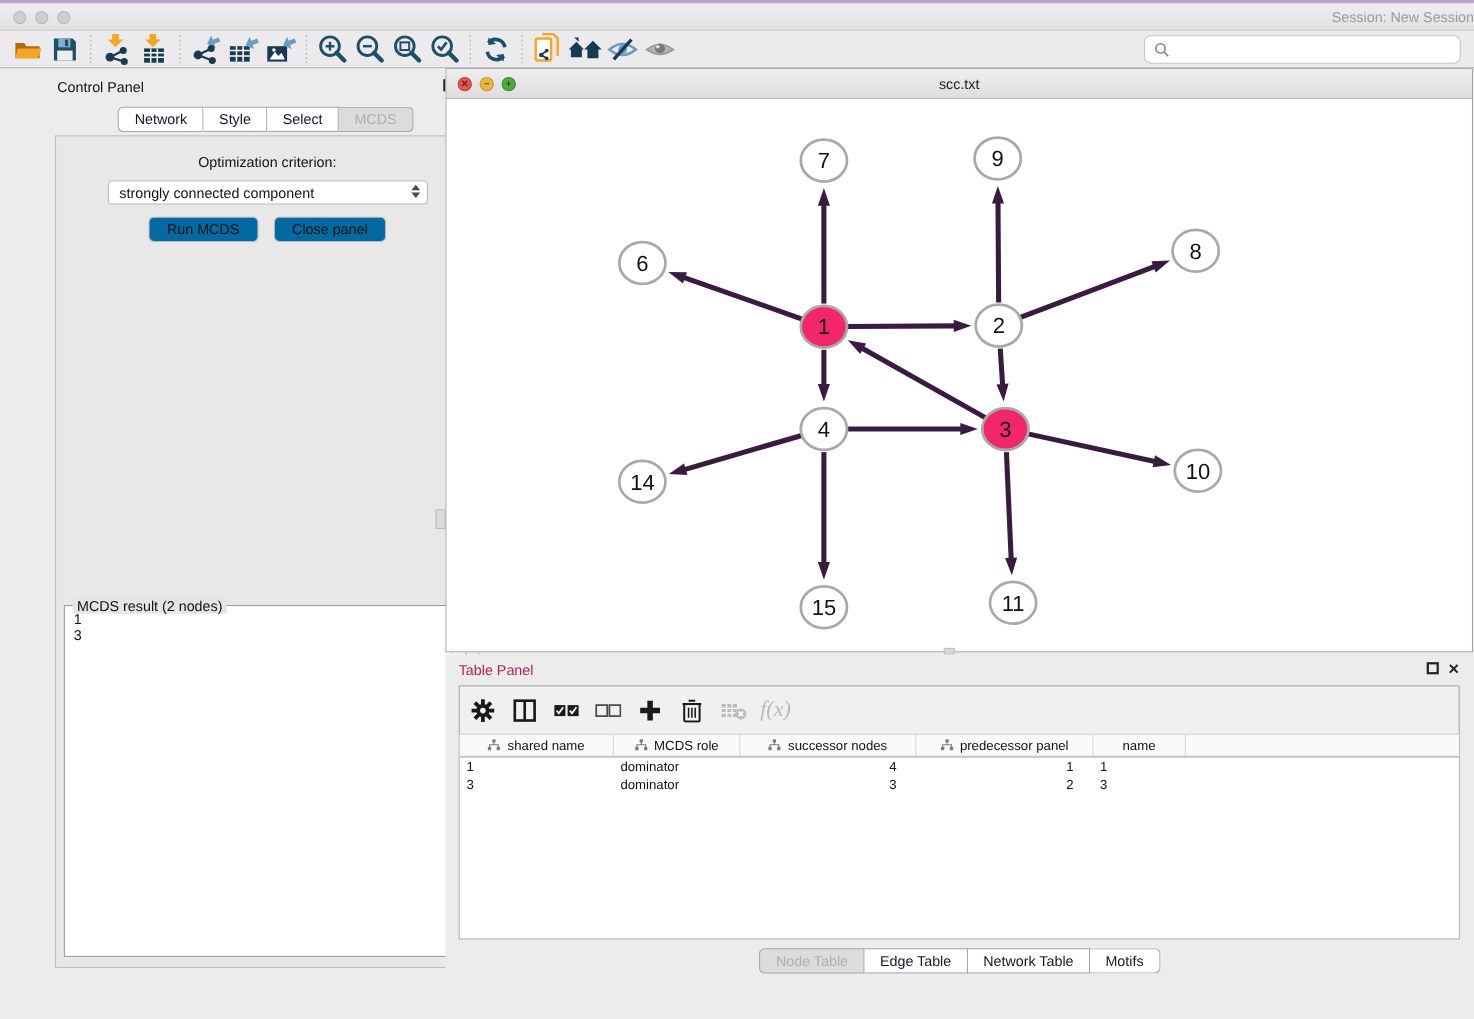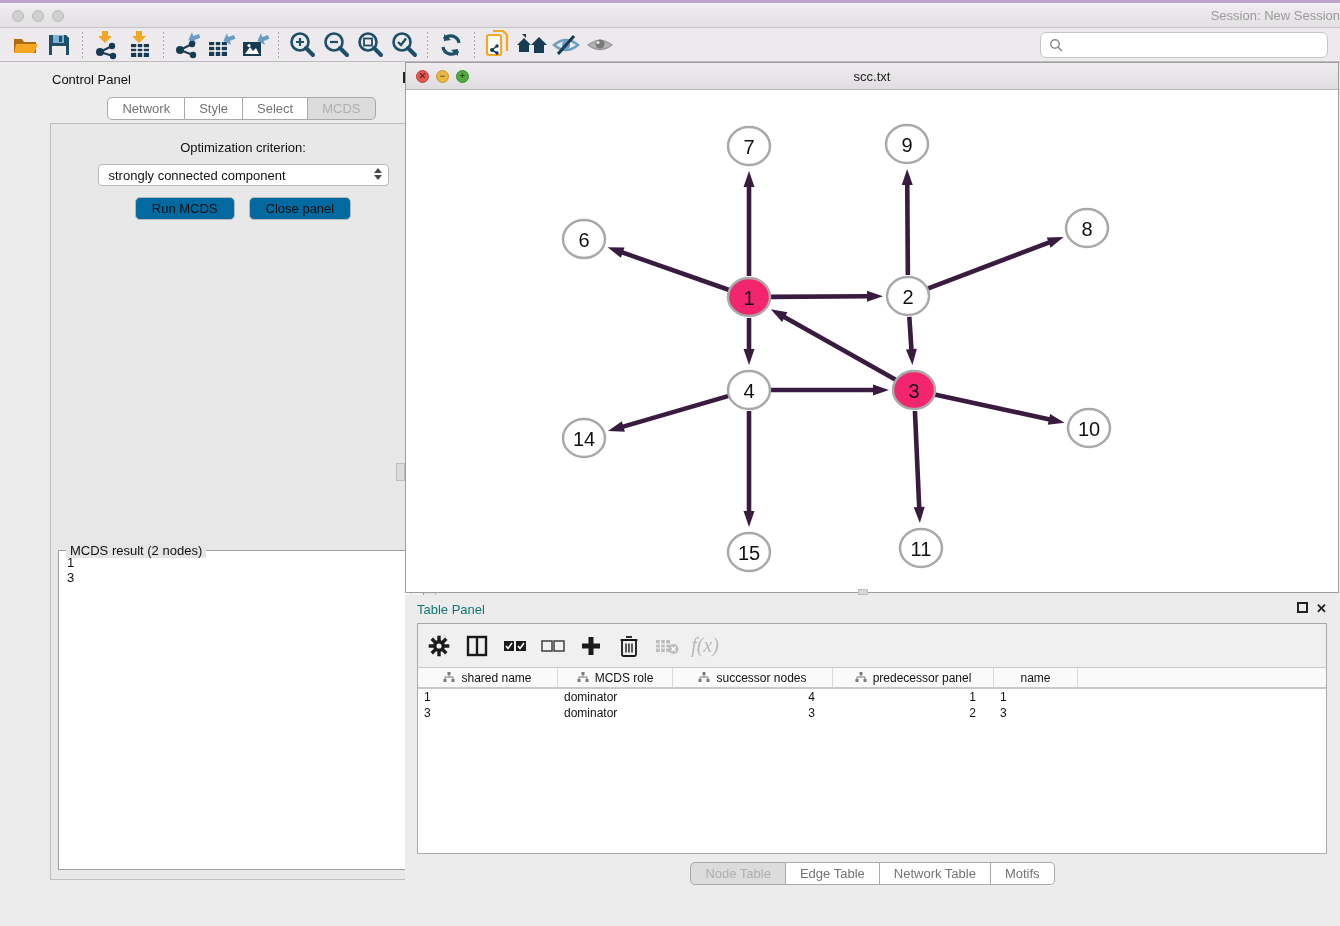--- a/index.html
+++ b/index.html
@@ -27,21 +27,21 @@
 
   
   .control-panel { position:absolute; left:0; top:68px; width:395px; height:812px;margin-left:44px; }
   .cp-header { position:relative; height:24px; }
   .cp-header .cp-title { position:absolute; left:8px; top:4px; font-size:13px; color:#111; }
   .panel-btns { position:absolute; right:6px; top:4px; display:flex; gap:8px; }
   .panel-btn { font-size:13px; color:#222; line-height:14px; }
   .float-glyph { width:11px; height:11px; border:2px solid #222; display:inline-block; }
 
   .tabstrip { display:flex; justify-content:center; margin-top:5px; }
-  .tab { height:23px; padding:3px 14px; font-size:13px; background:#FFF; color:#737373;
+  .tab { height:23px; padding:3px 14px; font-size:13px; background:#FFF; color:#0f172a;
          border:1px solid #A9A9A9; border-left:none; display:flex; align-items:center; }
   .tab:first-child { border-left:1px solid #A9A9A9; border-radius:5px 0 0 5px; }
   .tab:last-child { border-radius:0 5px 5px 0; }
   .tab.active { background:#DCDCDC; color:#AFAFAF; }
 
   .cp-body { position:absolute; left:6px; right:3px; top:55px; bottom:0;
              background:#E9E8E9; border:1px solid #BEBEBE; }
   .opt-label { text-align:center; margin-top:16px; font-size:13px; color:#111; }
   .combo { position:relative; margin:9px auto 0; width:291px; height:22px; background:#FFF;
            border:1px solid #B9B9B9; border-radius:4px; font-size:13px; color:#111;
@@ -73,21 +73,21 @@
   .nw-titlebar .nw-title { position:absolute; left:0; right:0; top:6px; text-align:center; font-size:13px; color:#222; }
   .nw-dot { position:absolute; top:7px; width:13px; height:13px; border-radius:50%;
             display:flex; align-items:center; justify-content:center;
             font-size:9px; font-weight:bold; color:rgba(0,0,0,.55); line-height:1; }
   .nw-canvas { position:absolute; left:0; top:27px; right:0; bottom:0; background:#FFF; overflow:hidden; }
   .nw-grip { position:absolute; left:452px; bottom:-3px; width:10px; height:6px; background:#D7D7D7; border:1px solid #C0C0C0; }
 
   
   .table-panel { position:absolute; left:405px; top:595px; width:935px; height:295px; background:#ECECEC; }
   .tp-header { position:relative; height:26px; }
-  .tp-header .tp-title { position:absolute; left:12px; top:7px; font-size:13px; color:#0f766e; }
+  .tp-header .tp-title { position:absolute; left:12px; top:7px; font-size:13px; color:#be185d; }
   .tp-content { position:absolute; left:12px; right:13px; top:28px; bottom:36px;
                 background:#F1F0F1; border:1px solid #A9A9A9; }
   .tp-toolbar { height:43px; display:flex; align-items:center; padding-left:8px; gap:12px; }
   .tt-icon { width:26px; height:26px; display:flex; align-items:center; justify-content:center; }
   .fx-label { font-size:20px; font-style:italic; font-family:"Liberation Serif", serif; color:#B9B9B9; }
   .tp-table { position:absolute; left:0; right:0; top:43px; bottom:0; background:#FFF; border-top:1px solid #C9C9C9; }
   .thead { display:flex; height:21px; background:#FAFAFA; border-bottom:2px solid #C9C9C9; }
   .th { display:flex; align-items:center; justify-content:center; gap:6px; font-size:12px; color:#111;
         border-right:1px solid #D9D9D9; }
   .trow { display:flex; height:16px; font-size:12px; color:#111; }

